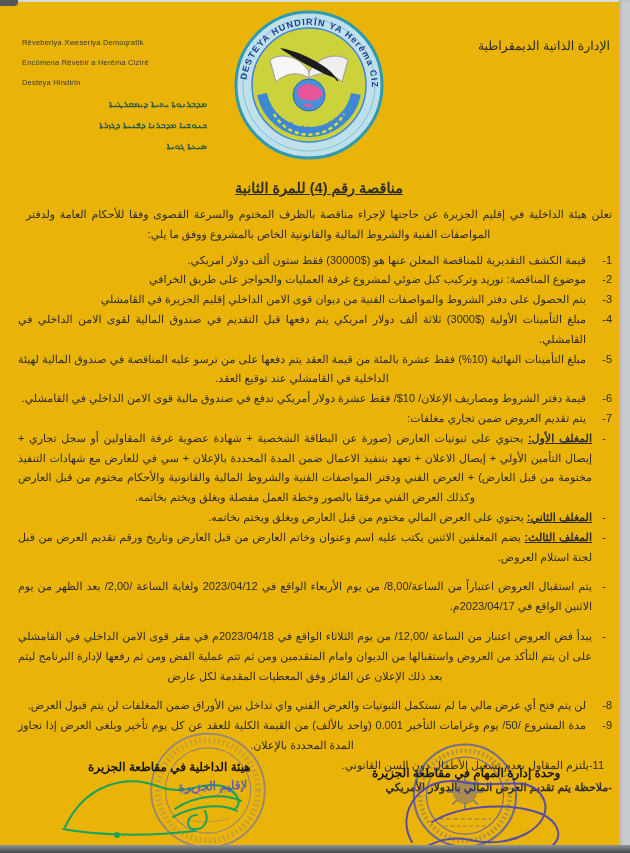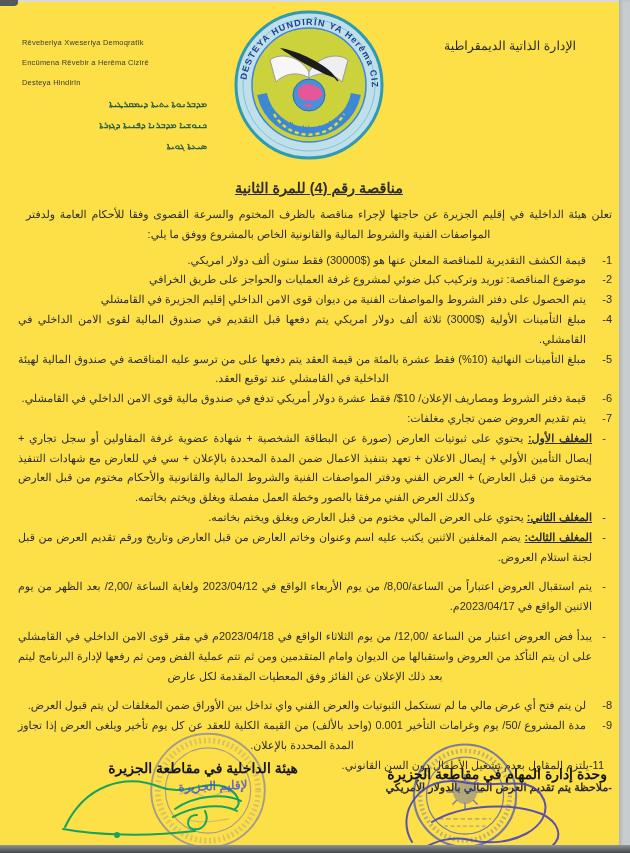--- a/index.html
+++ b/index.html
@@ -1,34 +1,34 @@
 <!DOCTYPE html>
 <html lang="ar"><head>
 <meta charset="utf-8">
 <style>
   html,body{margin:0;padding:0;background:#e8e8e8;}
   .canvas{
     position:relative; width:630px; height:853px; overflow:hidden;
-    background:#fde047;
+    background:#eab308;
     font-family:"Liberation Sans", sans-serif;
     color:#2e2d2b;
   }
   
   .edge-top{position:absolute;top:0;left:0;width:100%;height:2px;background:#d7dadb;}
   .corner-tl{position:absolute;top:0;left:0;width:18px;height:6px;background:#54585a;border-bottom-right-radius:4px;}
   .edge-right{position:absolute;top:0;right:0;width:11px;height:100%;background:#c7cccf;box-shadow:inset 2px 0 3px rgba(0,0,0,.12);}
   .edge-bottom{position:absolute;bottom:0;left:0;width:100%;height:8px;background:linear-gradient(#909496,#44484a);}
 
   
   .hdr{position:absolute;top:8px;left:16px;right:20px;display:flex;justify-content:space-between;align-items:flex-start;}
   .hdr-left{width:185px;padding-top:30px;padding-left:6px;}
   .hdr-left .latin{font-size:7.5px;color:#3a3a3a;margin-bottom:11px;letter-spacing:.2px;}
   .hdr-left .syriac{font-size:9.5px;color:#2c5c40;margin-bottom:9px;font-weight:bold;transform:scaleY(.9);}
   .hdr-logo{width:168px;height:150px;flex:none;margin-top:2px;}
-  .hdr-right{width:200px;padding-top:30px;display:flex;flex-direction:column;gap:24px;text-align:center;direction:rtl;}
+  .hdr-right{width:200px;padding-top:30px;display:flex;flex-direction:row;gap:24px;text-align:center;direction:rtl;}
   .hdr-right .ar{font-size:12.5px;color:#2b2a28;}
 
   
   .title{position:absolute;top:180px;left:4px;width:100%;text-align:center;font-size:14.5px;font-weight:bold;direction:rtl;}
   .title span{text-decoration:underline;}
 
   
   .body{position:absolute;top:205px;right:18px;left:18px;direction:rtl;font-size:11px;line-height:1.8;}
   .intro{margin:0 0 6px 8px;text-align:justify;text-align-last:center;}
   .item{display:flex;margin:0;}
@@ -41,21 +41,21 @@
   .dash-item .txt.last-center{text-align-last:center;}
   .env-label{font-weight:bold;text-decoration:underline;}
   .sched{margin-top:10px;}
   .plain{margin:0;text-align:justify;text-align-last:right;}
   .plain.indent10{padding-right:8px;}
   .note{font-weight:bold;margin-top:2px;}
 
   
   .sig-layer{position:absolute;left:0;top:0;width:100%;height:100%;pointer-events:none;}
   .stamp{position:absolute;opacity:.8;}
-  .sig-title{position:absolute;font-size:14px;font-weight:bold;direction:rtl;color:#161616;text-align:right;}
+  .sig-title{position:absolute;font-size:12px;font-weight:bold;direction:rtl;color:#161616;text-align:left;}
   .sig-title.left{left:88px;top:760px;width:210px;}
   .sig-title.right{left:372px;top:766px;width:235px;}
   .handwriting{position:absolute;left:158px;top:779px;width:110px;text-align:center;direction:rtl;
     color:#4a55cc;font-size:12px;font-weight:bold;opacity:.85;transform:rotate(-2deg);}
 </style>
 </head>
 <body>
 
 <div class="canvas">
 

